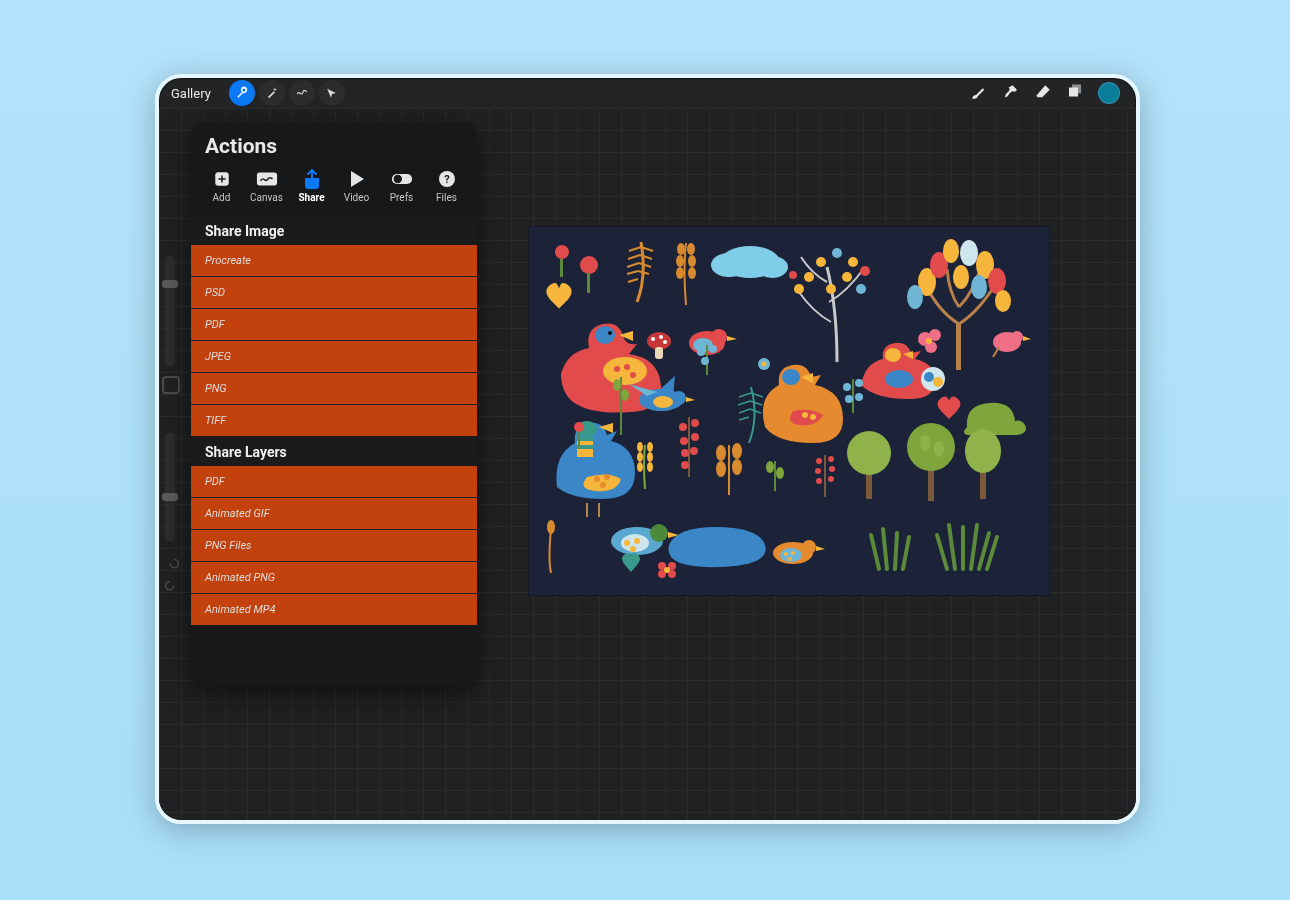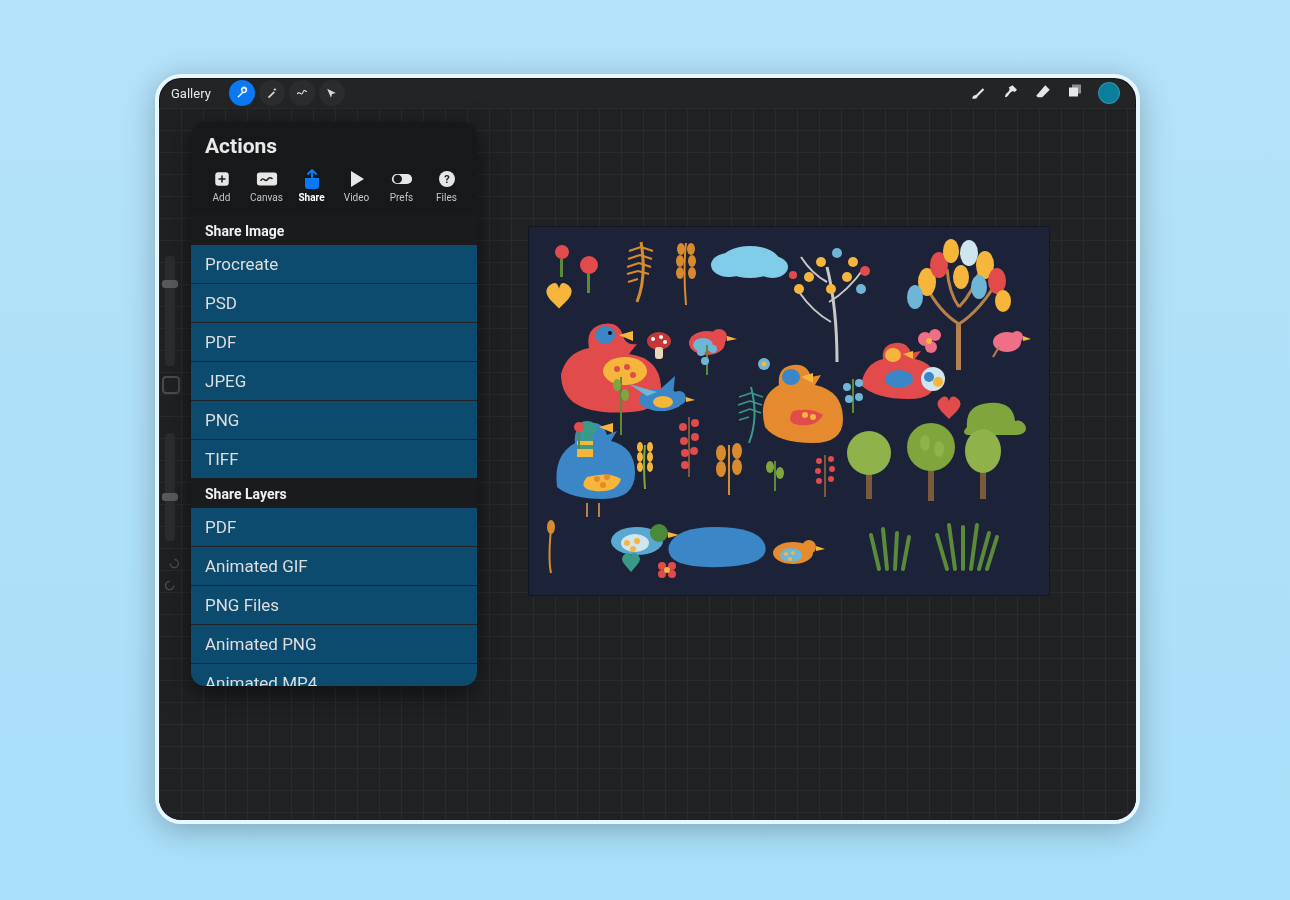--- a/index.html
+++ b/index.html
@@ -35,21 +35,21 @@
   
   .popover { position:absolute; left:32px; top:44px; width:286px; height:564px; background:rgba(22,23,25,.94); border-radius:14px; box-shadow:0 8px 28px rgba(0,0,0,.55); overflow:hidden; color:#e9e9e9; }
   .popover h1 { font-size:21px; font-weight:700; padding:12px 14px 10px; }
   .tab-row { display:flex; padding:0 10px 10px; gap:4px; }
   .tab { flex:1; display:flex; flex-direction:column; align-items:center; gap:4px; font-size:10px; color:#c4c5c7; cursor:pointer; padding:2px 0; }
   .tab.active { color:#fff;font-weight:bold; }
   .tab .icon { width:22px; height:18px; display:flex; align-items:center; justify-content:center; }
   .tab.active .icon svg path, .tab.active .icon svg polyline, .tab.active .icon svg rect { stroke:#0b79f5; fill:#0b79f5; }
   .section-header { font-size:14px; font-weight:700; color:#f0f0f0; padding:8px 14px 6px; background:#1a1b1d; }
   .list { display:flex; flex-direction:column; }
-  .list-item { font-size:17px; color:#dedede; padding:9px 14px; border-top:1px solid #222326; cursor:pointer; background:#0c4a6e; }
+  .list-item { font-size:11px; color:#dedede; padding:9px 14px; border-top:1px solid #222326; cursor:pointer; background:#c2410c;font-style:italic; }
   .list-item:first-child { border-top:none; }
 
   
   .artboard { position:absolute; left:370px; top:119px; width:520px; height:368px; background:#1c2338; border-radius:2px; box-shadow:0 0 0 1px #121722; overflow:hidden; }
   .artboard svg { width:100%; height:100%; display:block; }
 </style>
 </head>
 <body>
 
 <div class="device">

